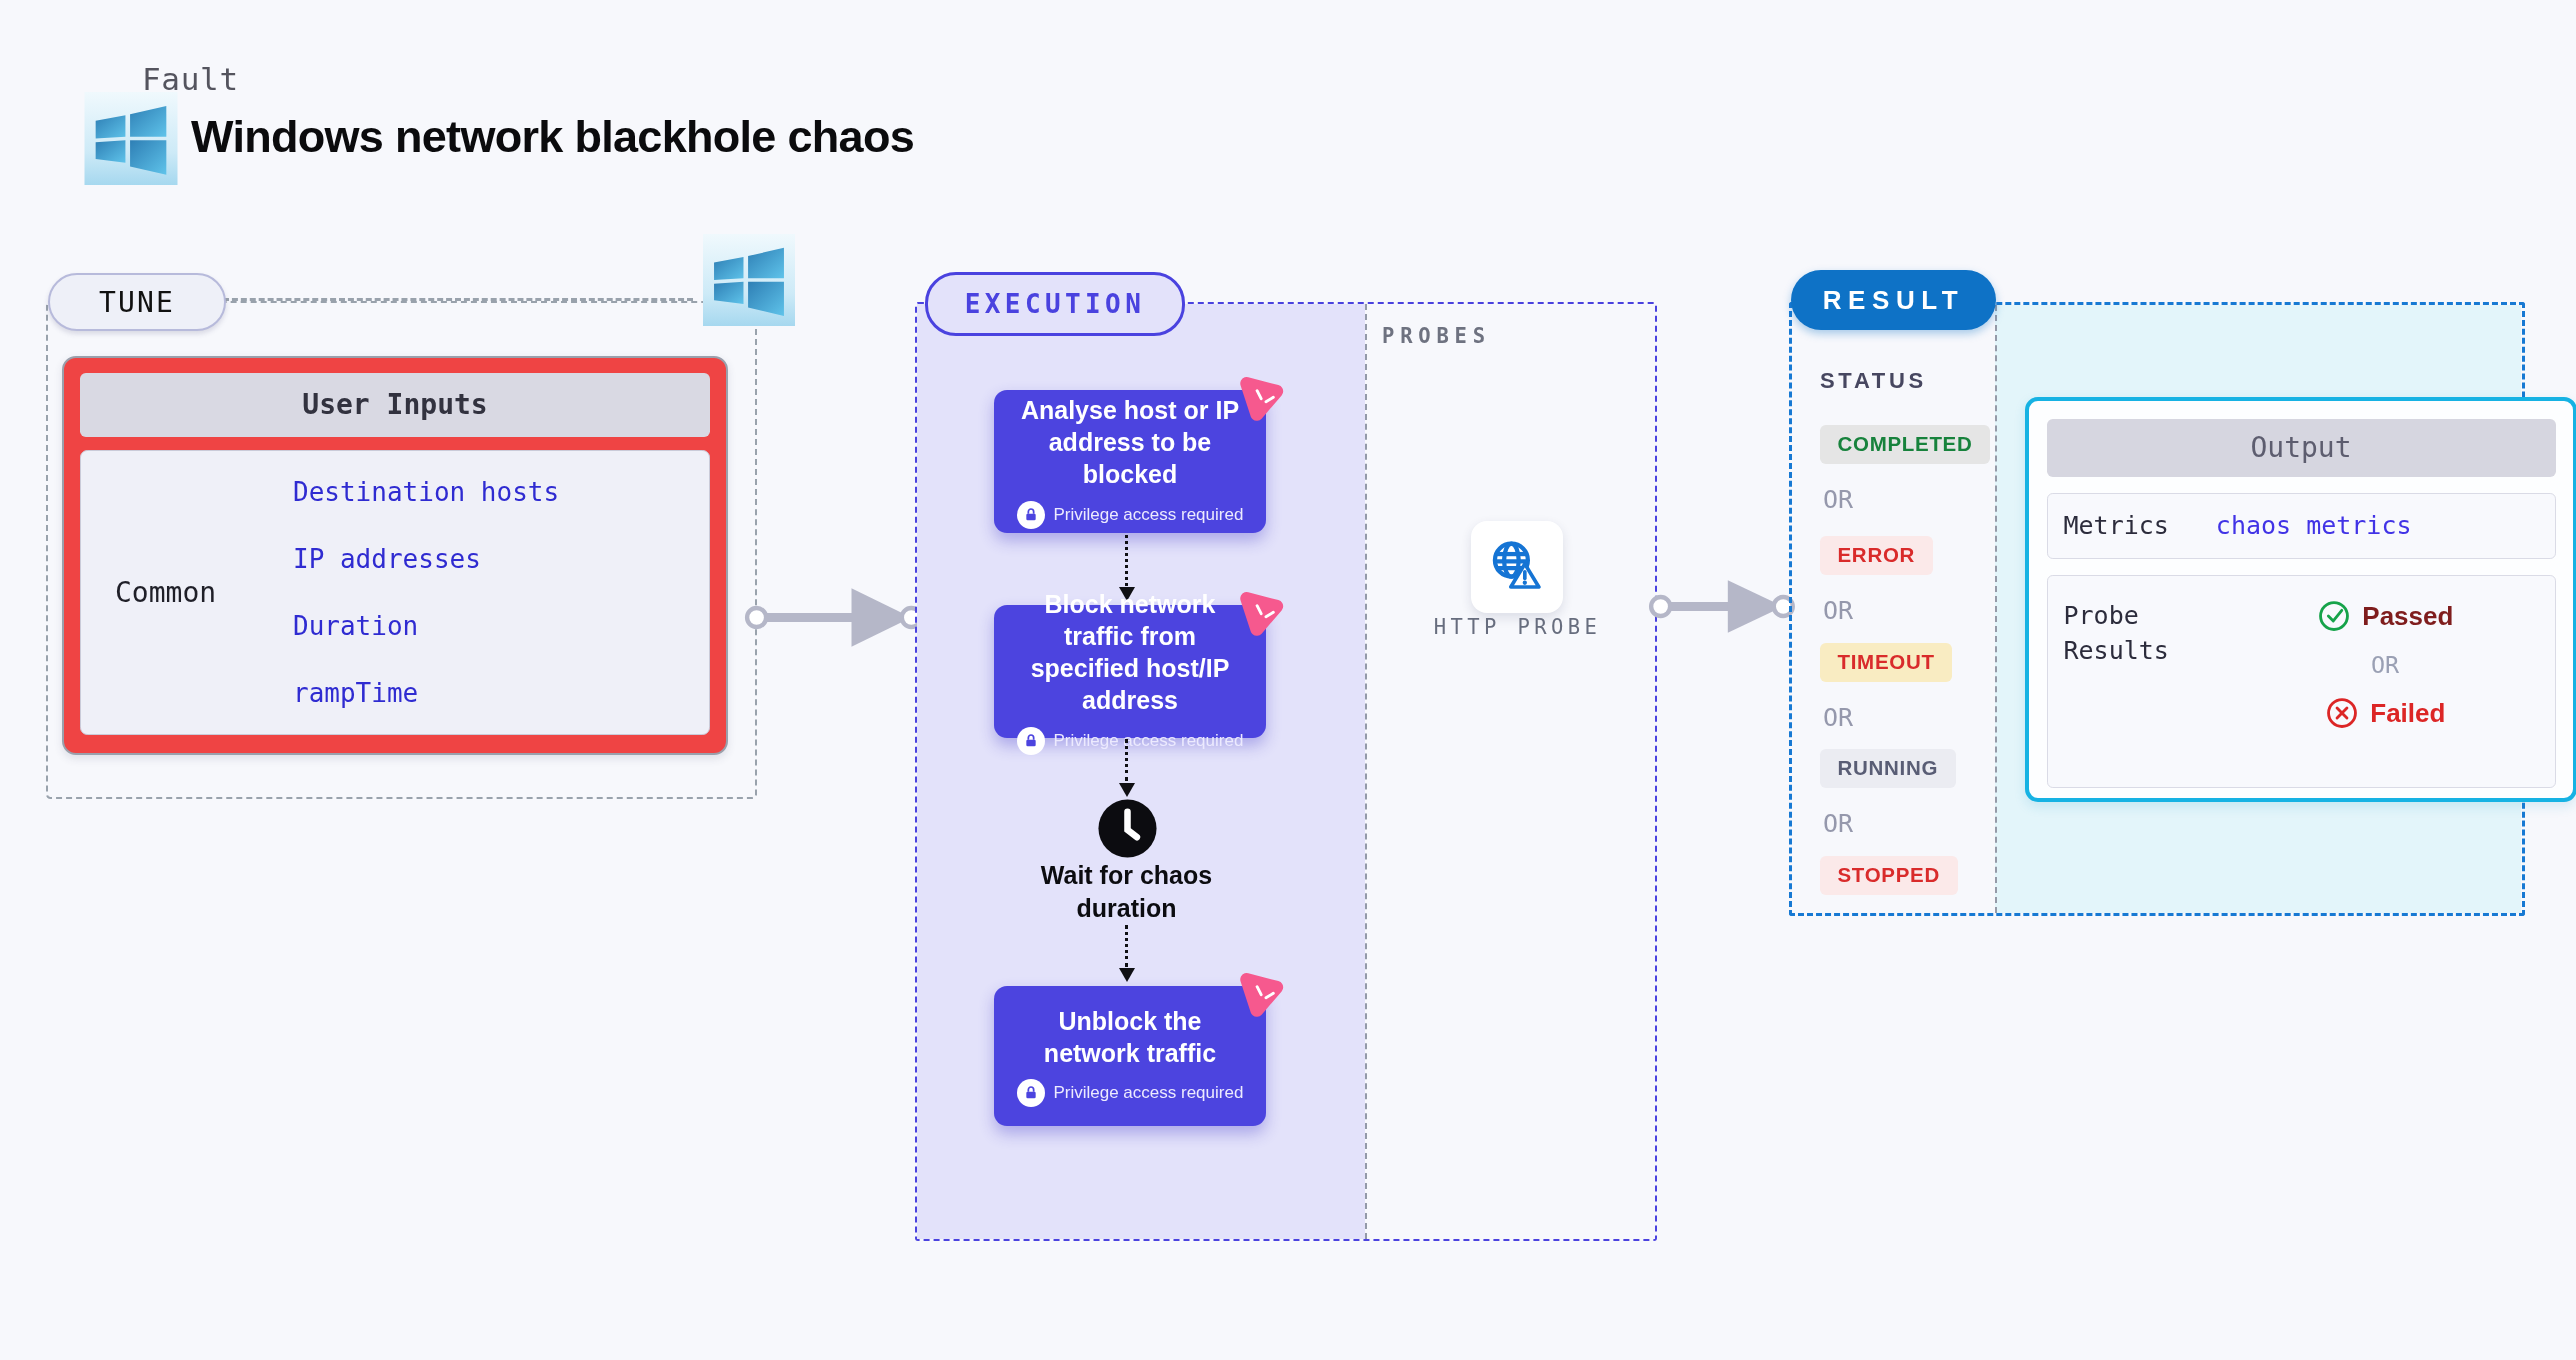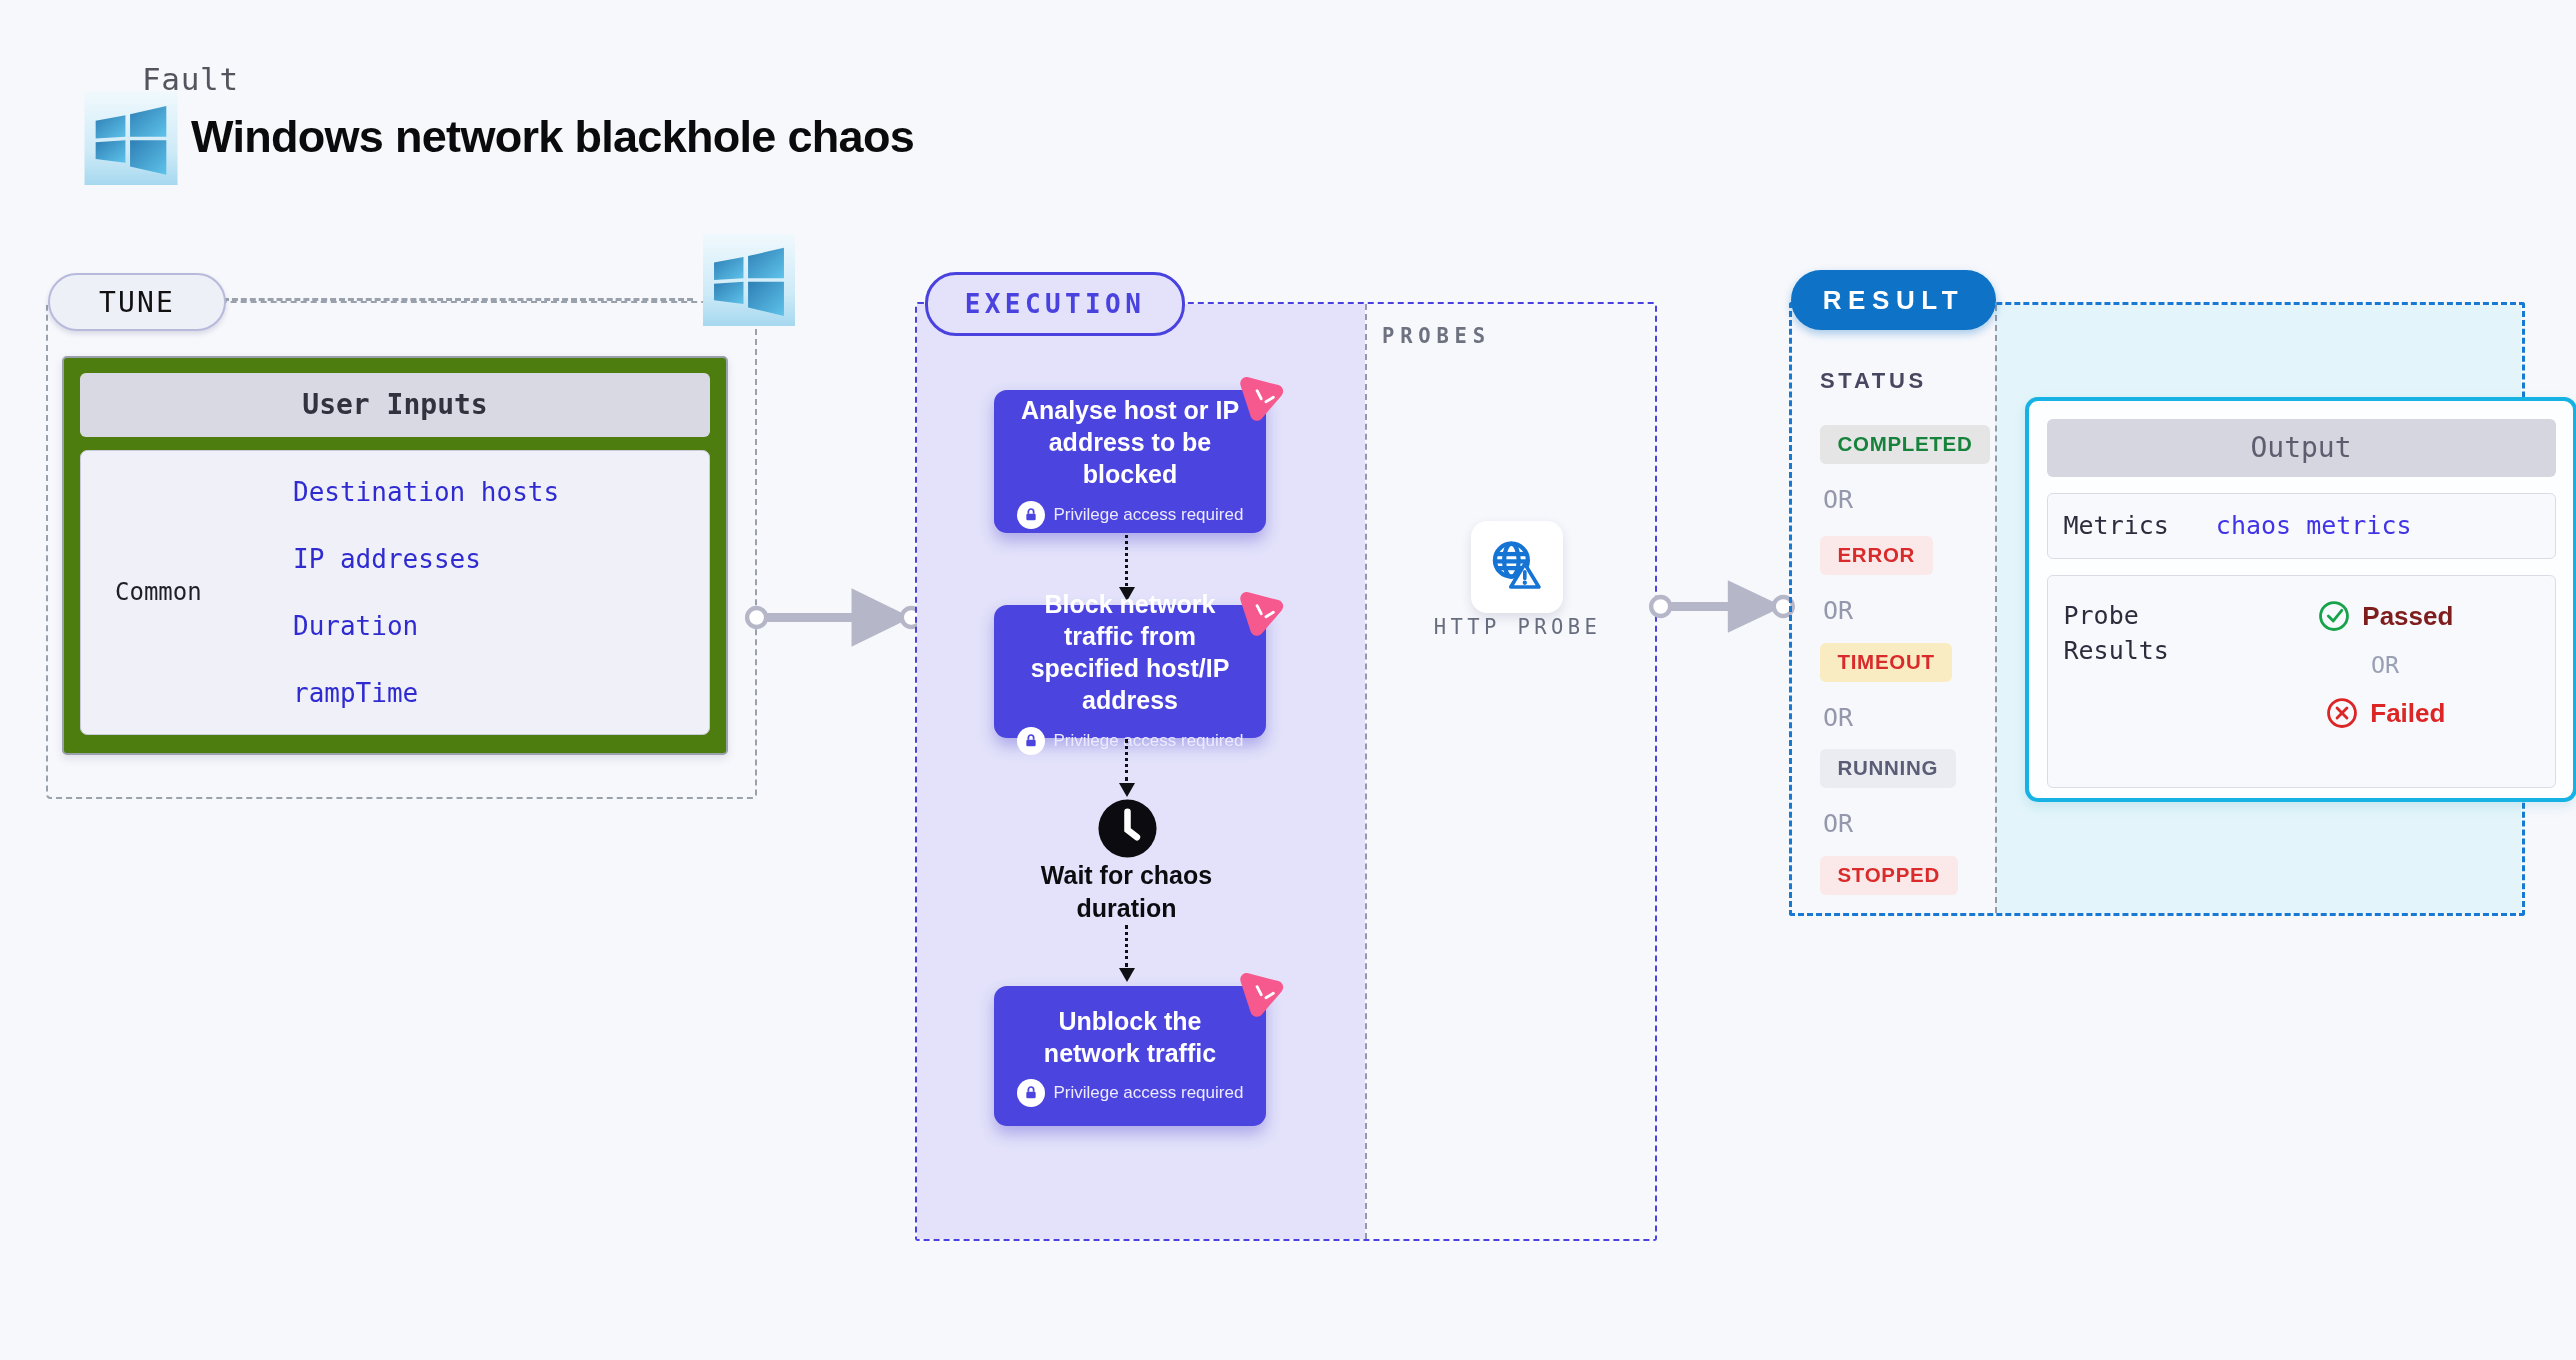--- a/index.html
+++ b/index.html
@@ -13,26 +13,26 @@
   .page-title{left:191px;top:111px;font-size:45px;font-weight:800;color:#0b0b0d;letter-spacing:-0.7px;}
   .win-lg{left:77px;top:92px;width:108px;height:93px;}
   .win-sm{left:694px;top:234px;width:110px;height:92px;}
 
   
   .tune-box{left:46px;top:301px;width:707px;height:494px;border:2.9px dashed #99a2ac;border-radius:4.4px;}
   .tune-pill{left:48px;top:273px;width:174px;height:54px;border-radius:29px;background:#eef0f8;
              border:2.2px solid #b7badb;display:flex;align-items:center;justify-content:center;
              font-size:28px;font-weight:normal;letter-spacing:2.2px;color:#111;box-shadow:0 2.9px 5.8px rgba(80,80,120,.18);}
   .tune-leader{left:223px;top:298px;width:470px;border-top:3.7px dashed #99a2ac;}
-  .ui-card{left:62px;top:356px;width:666px;height:399px;background:#4d7c0f;border:2.2px solid #9aa0ac;
-           border-radius:5px;box-shadow:0 3.7px 8.8px rgba(60,60,90,.12);padding:14.6px 16px;box-sizing:border-box;}
+  .ui-card{left:62px;top:356px;width:666px;height:399px;background:#ef4444;border:2.2px solid #9aa0ac;
+           border-radius:14px;box-shadow:0 3.7px 8.8px rgba(60,60,90,.12);padding:14.6px 16px;box-sizing:border-box;}
   .ui-header{height:64px;background:#d9d9e3;border-radius:5.8px;display:flex;align-items:center;
              justify-content:center;font-size:28px;font-weight:bold;color:#32323f;margin-bottom:13px;}
   .ui-body{height:283px;background:#eff0f8;border:1.5px solid #cacbd9;border-radius:7.3px;display:flex;}
-  .ui-common{width:212px;display:flex;align-items:center;padding-left:34px;font-size:24px;color:#1f1f28;box-sizing:border-box;}
+  .ui-common{width:212px;display:flex;align-items:center;padding-left:34px;font-size:28px;color:#1f1f28;box-sizing:border-box;}
   .ui-links{flex:1;display:flex;flex-direction:column;justify-content:center;gap:37px;}
   .ui-link{font-size:26px;color:#2f2bd1;cursor:pointer;}
 
   
   .conn-svg line{stroke:#b5b7c8;stroke-width:12;}
   .conn-svg polygon{fill:#b5b7c8;}
   .conn-svg circle{fill:#ffffff;stroke:#b5b7c8;stroke-width:6;}
 
   
   .exec-box{left:915px;top:302px;width:742px;height:939px;border:2.9px dashed #4a42df;border-radius:2.9px;box-sizing:border-box;}

